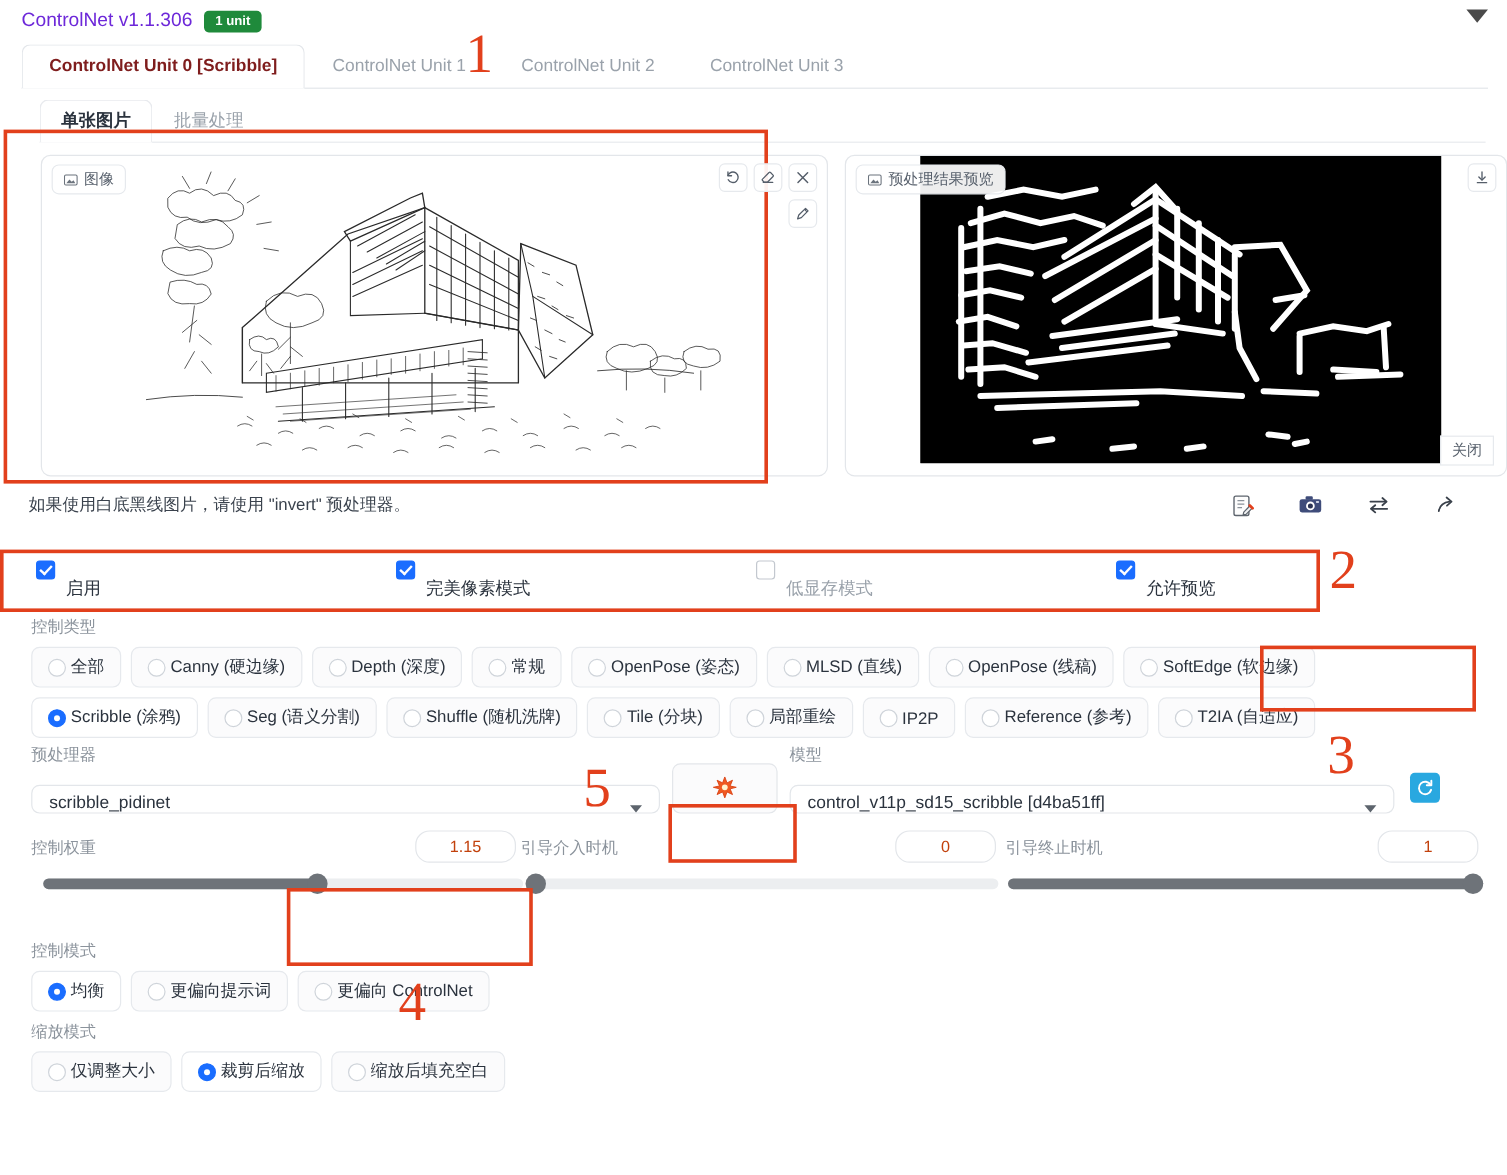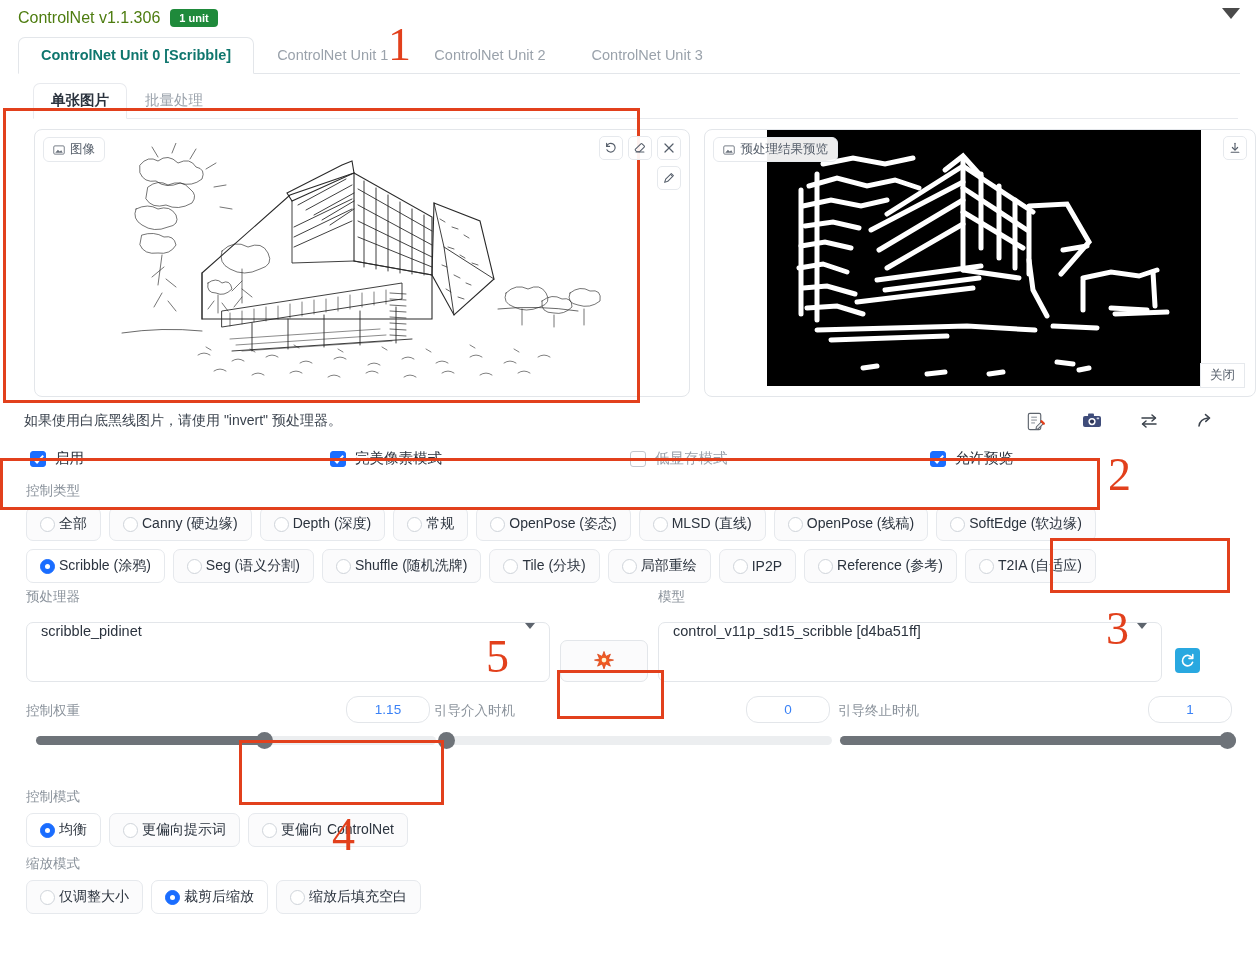--- a/index.html
+++ b/index.html
@@ -13,21 +13,21 @@
     position: relative;
     overflow: hidden;
   }
   .panel { position: relative; width: 1256px; height: 979px; }
 
   
   .header {
     display: flex; align-items: center; gap: 10px;
     padding: 9px 0 0 18px;
   }
-  .app-title { font-size: 16px; color: #4d7c0f; }
+  .app-title { font-size: 16px; color: #6d28d9; }
   .unit-badge {
     background: #1f8a3b; color: #fff; font-size: 11px; font-weight: bold;
     border-radius: 4px; padding: 3px 9px; line-height: 1.1;
   }
   .collapse-chevron {
     position: absolute; right: 16px; top: 8px;
     width: 0; height: 0;
     border-left: 9px solid transparent; border-right: 9px solid transparent;
     border-top: 11px solid #4a4a4a;
     cursor: pointer;
@@ -39,21 +39,21 @@
     margin: 10px 0 0 18px;
     border-bottom: 1px solid #e3e6ea;
     width: 1222px;
   }
   .unit-tab {
     padding: 9px 22px 10px 22px; font-size: 14.5px; color: #9aa2ab;
     cursor: pointer; border: 1px solid transparent; border-bottom: none;
     white-space: nowrap;
   }
   .unit-tab.active {
-    color: #0f766e; font-weight: bold;
+    color: #7f1d1d; font-weight: bold;
     background: #fff;
     border: 1px solid #e3e6ea; border-bottom: 1px solid #fff;
     border-radius: 7px 7px 0 0;
     margin-bottom: -1px;
   }
 
   
   .sub-tabs {
     display: flex; align-items: flex-end;
     margin: 9px 0 0 33px;
@@ -133,21 +133,21 @@
     border: 1px solid #c3c8cf; background: #fff;
     display: flex; align-items: center; justify-content: center;
     flex: none;
   }
   .cb.on { background: #1a6dff; border-color: #1a6dff; }
   .cb.on::after {
     content: ""; width: 4px; height: 8px;
     border: solid #fff; border-width: 0 2px 2px 0;
     transform: rotate(43deg) translate(-0.5px,-1px);
   }
-  .check-label { font-size: 14.5px; color: #2b333e; }
+  .check-label { font-size: 14.5px; color: #2b333e; margin-top: 32px; }
 
   
   .sec-label { font-size: 13.5px; color: #8b939c; margin: 14px 0 7px 26px; }
   .radio-row { display: flex; flex-wrap: wrap; gap: 8px; margin-left: 26px; width: 1210px; }
   .radio-pill {
     display: flex; align-items: center; gap: 4px;
     border: 1px solid #e6e9ed; border-radius: 7px;
     background: #fbfbfc;
     padding: 7px 13px; font-size: 14px; color: #2b333e;
     cursor: pointer; white-space: nowrap;
@@ -159,22 +159,22 @@
     display: flex; align-items: center; justify-content: center;
   }
   .rb.on { border: 1px solid #1a6dff; background: #1a6dff; }
   .rb.on::after { content: ""; width: 5px; height: 5px; border-radius: 50%; background: #fff; }
 
   
   .dd-row { display: flex; align-items: flex-end; margin: 5px 0 0 26px; gap: 0; }
   .dd-group { display: flex; flex-direction: column; }
   .dd-label { font-size: 13.5px; color: #8b939c; margin-bottom: 16px; }
   .dd {
-    height: 60px; border: 1px solid #e3e6ea; border-radius: 7px; background: #fff;
-    display: flex; align-items: flex-start; justify-content: space-between;
+    height: 24px; border: 1px solid #e3e6ea; border-radius: 7px; background: #fff;
+    display: flex; align-items: flex-end; justify-content: space-between;
     padding: 0 14px; font-size: 14.5px; color: #2b333e; cursor: pointer;
   }
   .dd.pre { width: 524px; }
   .dd.mod { width: 504px; }
   .caret { width: 0; height: 0; border-left: 5px solid transparent; border-right: 5px solid transparent; border-top: 6px solid #5d646d; }
   .spark-btn {
     width: 88px; height: 42px; border: 1px solid #e3e6ea; border-radius: 7px;
     background: #fbfbfc; display: flex; align-items: center; justify-content: center;
     cursor: pointer; margin: 0 10px;
   }
@@ -185,21 +185,21 @@
   }
 
   
   .slider-block { position: relative; margin-top: 18px; height: 70px; }
   .sl-label { position: absolute; font-size: 13.5px; color: #8b939c; top: 2px; }
   .sl-num {
     position: absolute; top: -4px;
     width: 84px; height: 27px;
     border: 1px solid #e3e6ea; border-radius: 12px; background: #fff;
     display: flex; align-items: center; justify-content: center;
-    font-size: 13.5px; color: #3b82f6;
+    font-size: 13.5px; color: #c2410c;
   }
   .track {
     position: absolute; top: 36px; height: 9px; border-radius: 6px; background: #eceef0;
   }
   .track .fill { position: absolute; left: 0; top: 0; height: 9px; border-radius: 6px; background: #6e7379; }
   .track .knob {
     position: absolute; top: -4px; width: 17px; height: 17px; border-radius: 50%;
     background: #6e7379; cursor: pointer;
   }
 

